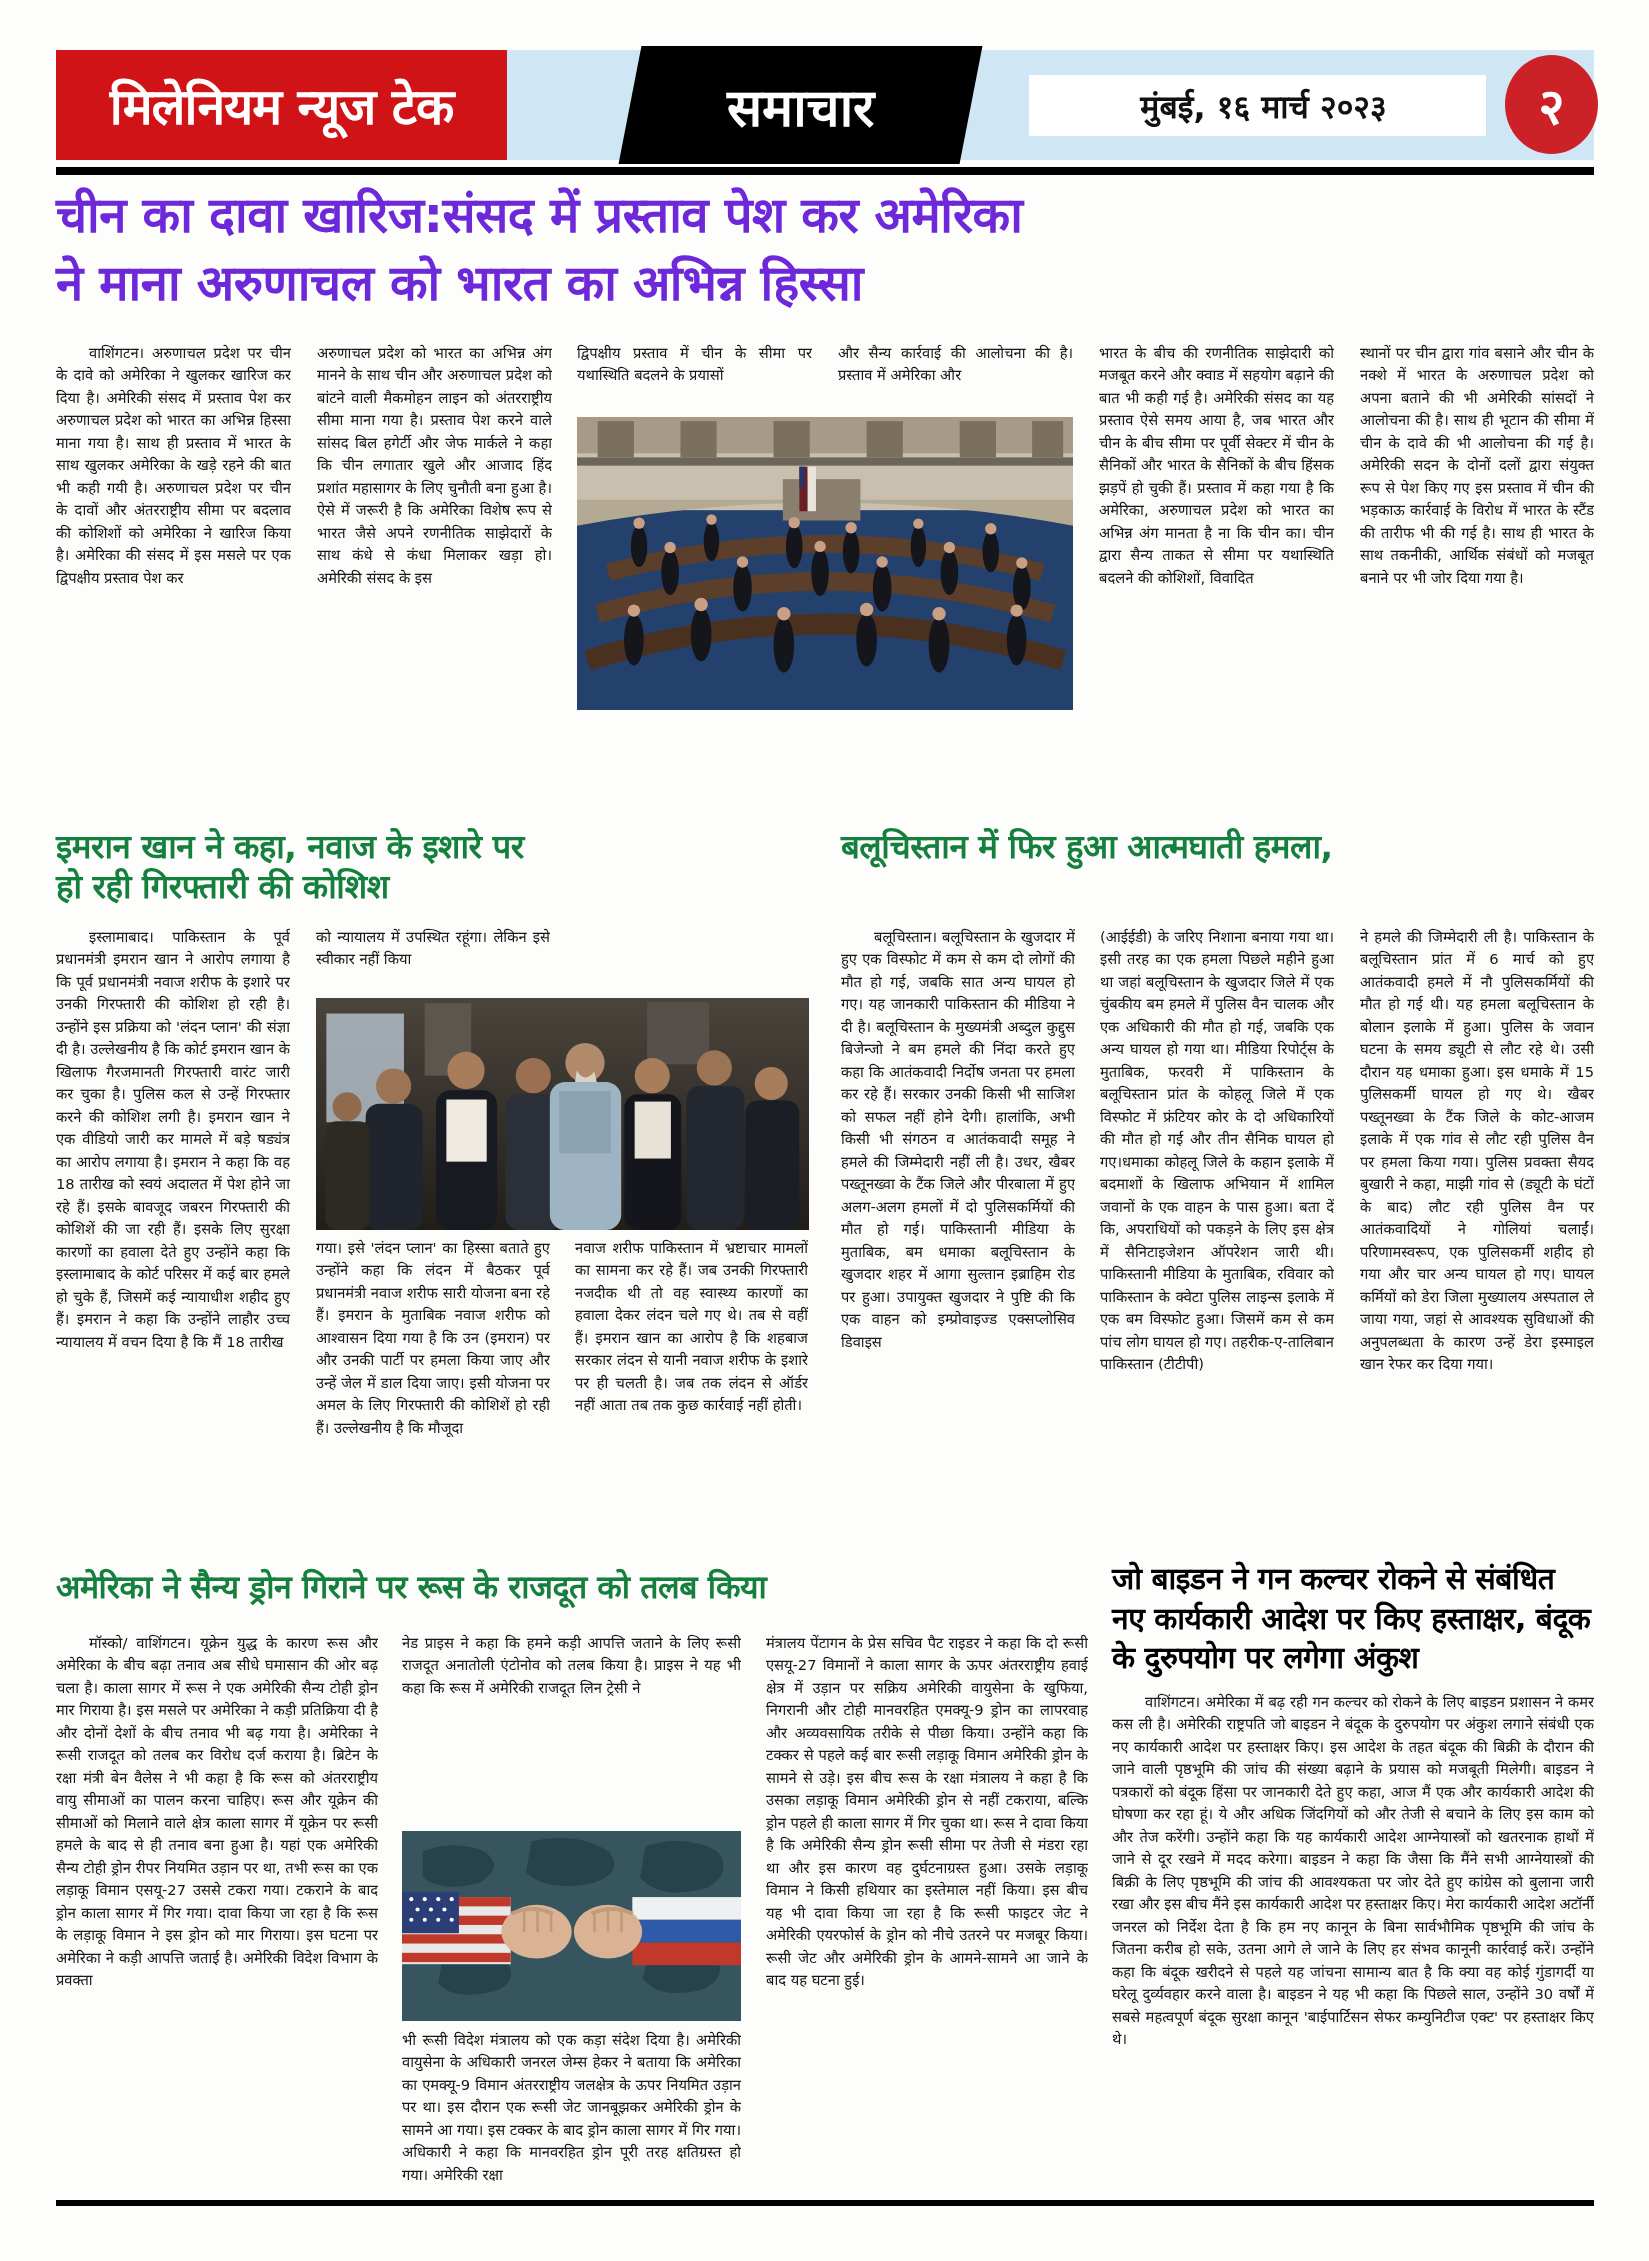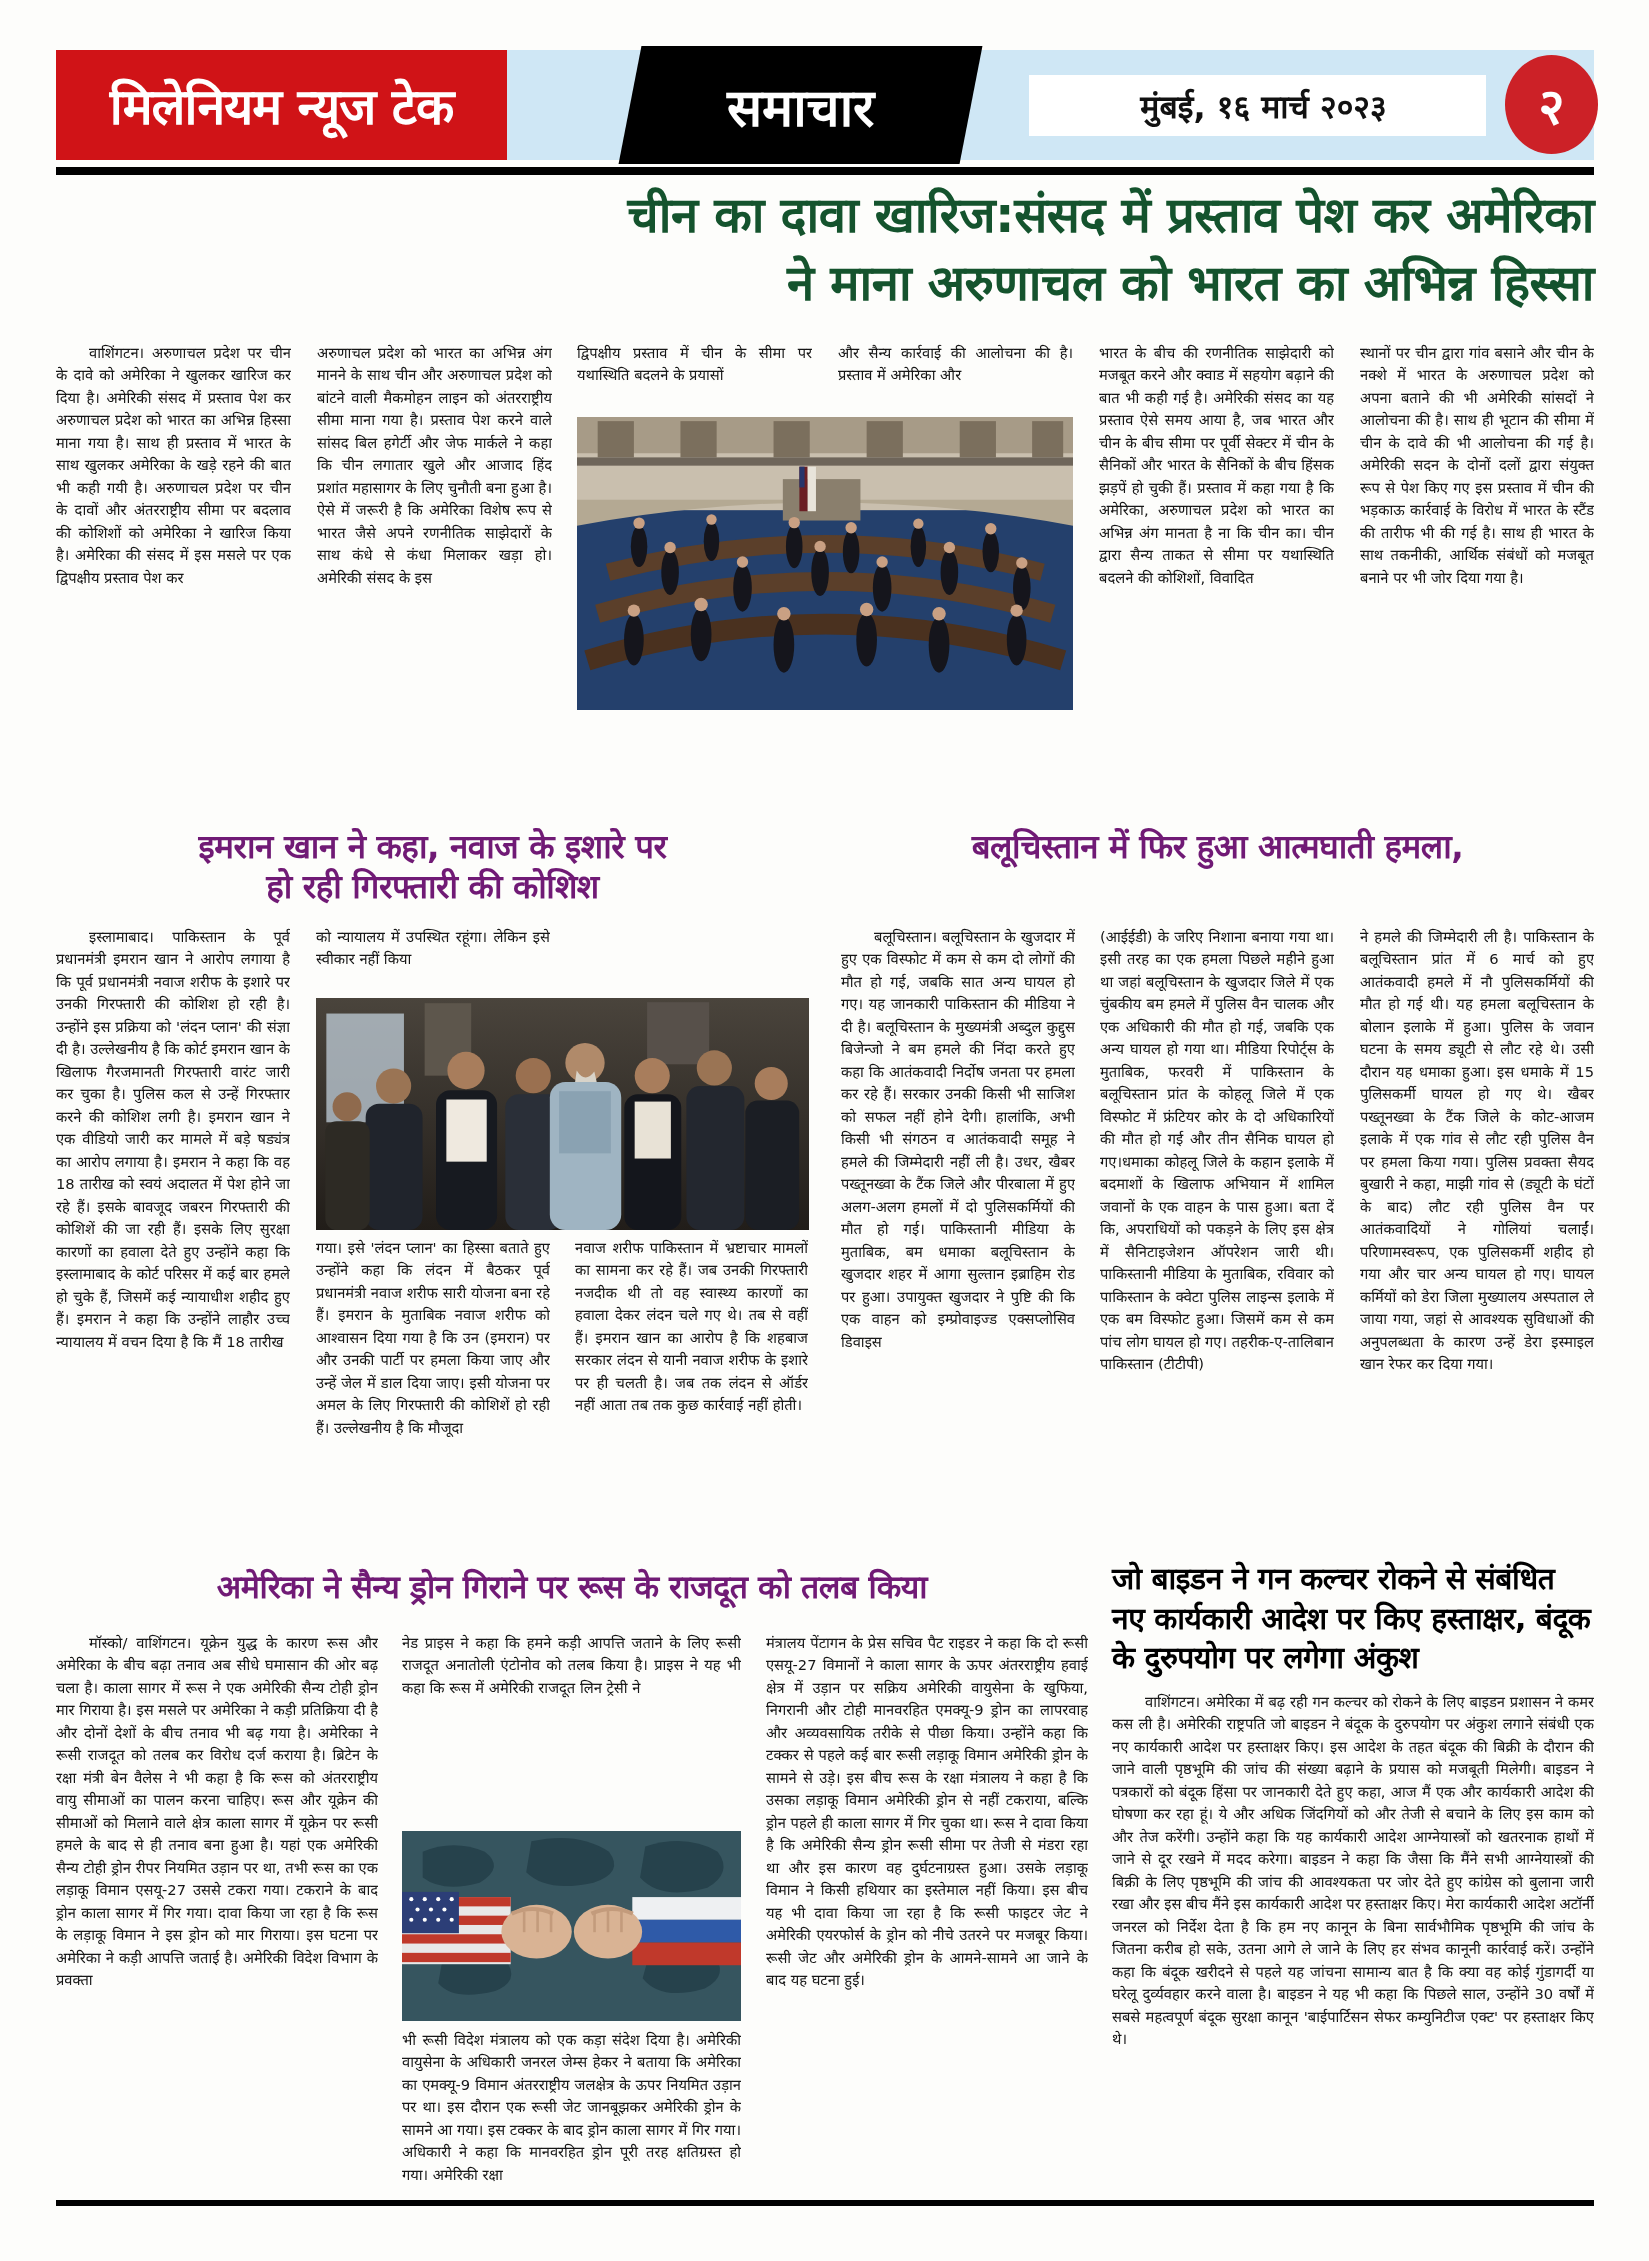--- a/index.html
+++ b/index.html
@@ -26,25 +26,25 @@
     display:flex;align-items:center;justify-content:center;font-size:32px;font-weight:bold;white-space:nowrap;padding-left:12px;
   }
   .page-circle{
     position:absolute;left:1449px;top:5.2px;width:93px;height:99px;border-radius:50%;
     background:#cc2127;color:#fff;display:flex;align-items:center;justify-content:center;
     font-size:50px;font-weight:bold;
   }
   .top-rule{position:absolute;left:56px;top:167px;width:1538px;height:8.3px;background:#000;}
   
   .main-headline{
-    position:absolute;left:56px;top:182px;width:1538px;text-align:right;
-    font-weight:bold;font-size:49px;line-height:1.38;color:#14532d;letter-spacing:-0.5px;
+    position:absolute;left:56px;top:182px;width:1538px;text-align:left;
+    font-weight:bold;font-size:49px;line-height:1.38;color:#6d28d9;letter-spacing:-0.5px;
   }
   .sec-headline{
-    position:absolute;text-align:center;font-weight:bold;color:#701a75;
+    position:absolute;text-align:left;font-weight:bold;color:#15803d;
     font-size:33px;line-height:1.22;letter-spacing:-0.5px;
   }
   .sub-headline{
     position:absolute;text-align:left;font-weight:bold;color:#000;
     font-size:30px;line-height:1.32;letter-spacing:-0.5px;
   }
   
   .col{
     position:absolute;font-size:14.7px;line-height:1.53;text-align:justify;
     overflow:hidden;color:#151515;

